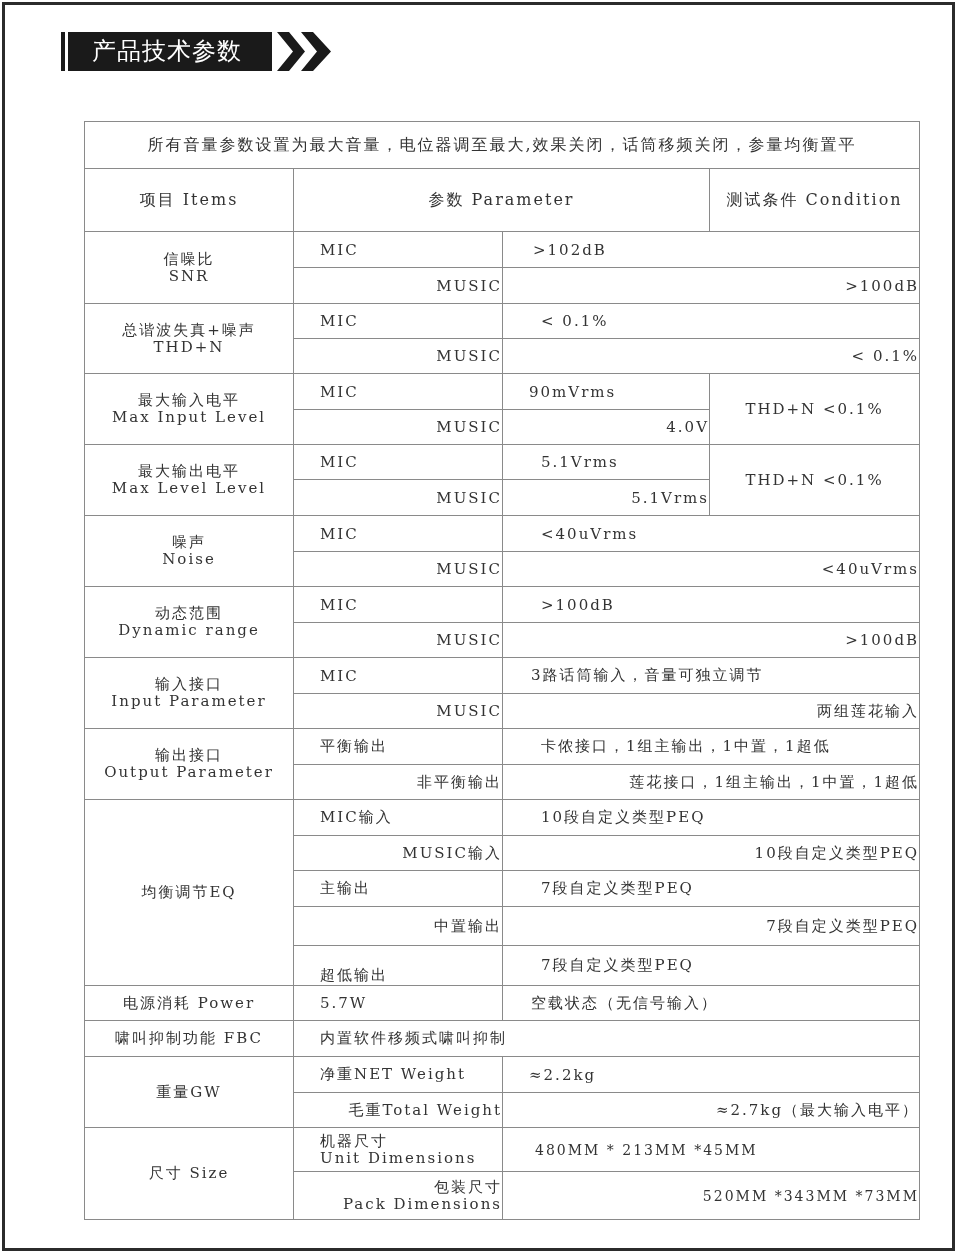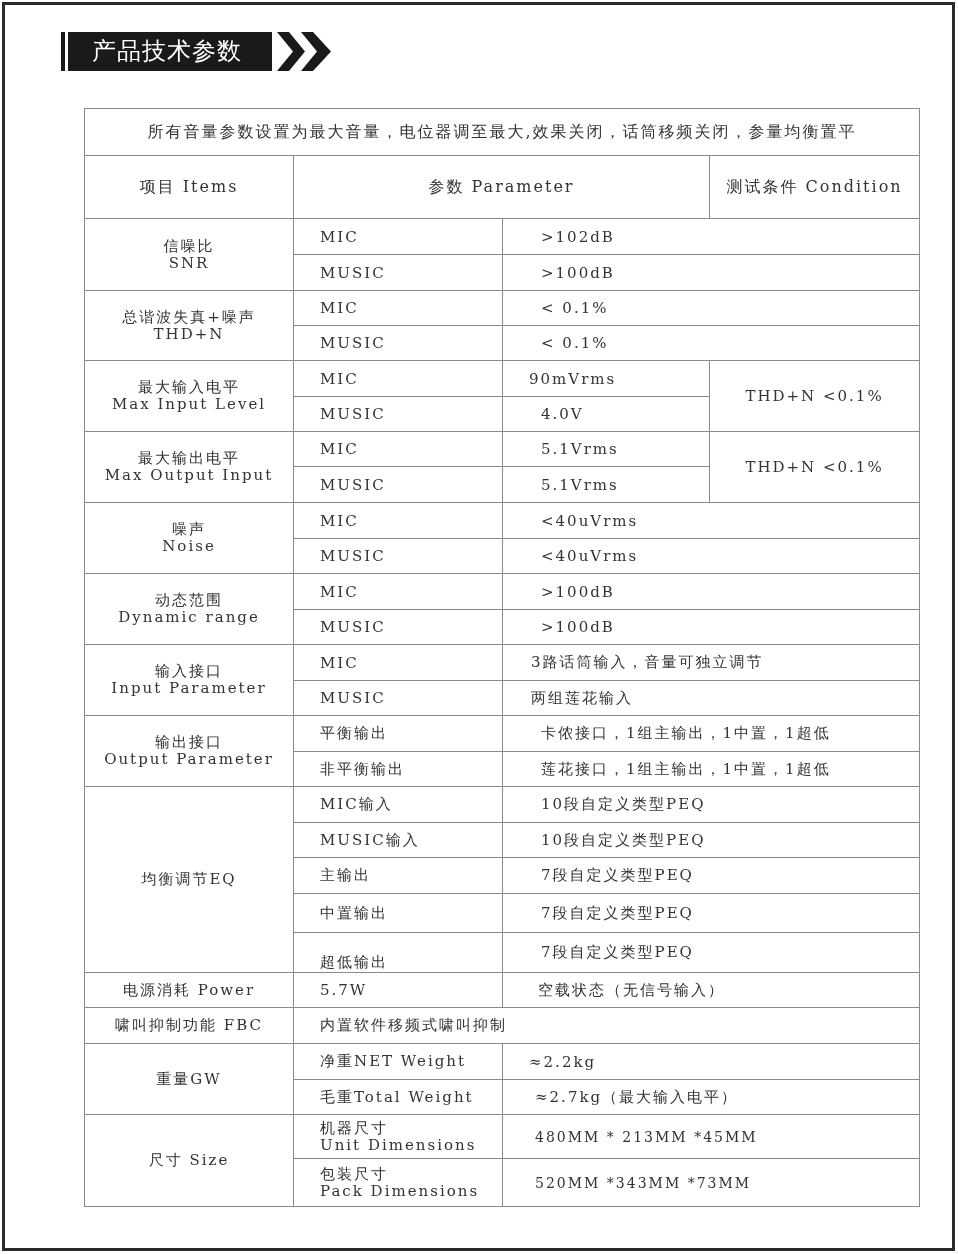--- a/index.html
+++ b/index.html
@@ -16,30 +16,30 @@
   .title-stripe { position: absolute; left: 0; top: 0; width: 4px; height: 39px; background: #1a1a1a; }
   .title-box {
     position: absolute; left: 7px; top: 0; width: 204px; height: 39px; background: #1a1a1a;
     color: #ffffff; font-family: "Liberation Serif", "DejaVu Serif", serif;
     font-size: 24px; line-height: 39px; padding-left: 24px; letter-spacing: 1px;
   }
   .chevrons { position: absolute; left: 216px; top: 0; width: 58px; height: 39px; }
 
   
   .spec-table {
-    position: absolute; left: 84px; top: 108px; width: 835px;
+    position: absolute; left: 84px; top: 121px; width: 835px;
     border-collapse: collapse; table-layout: fixed;
     font-size: 15px; letter-spacing: 2px;
   }
   .spec-table td {
     border: 1.5px solid #8a8a8a; padding: 0 0 0 26px; vertical-align: middle;
     white-space: nowrap; overflow: hidden; color: #333;
   }
   .spec-table td.c { text-align: center; padding: 0; }
-  .spec-table tr.inner-top td.sub { border-top: 1.5px solid #333; }
+  .spec-table tr.inner-top td.sub { border-top: 1.5px solid #333; text-align: right; }
   .note td { text-align: center; padding: 0; font-size: 16px; letter-spacing: 2px; }
   .hdr td { font-size: 16px; }
   .two-line { line-height: 17px; }
   .sm { font-size: 14px; }
   .sub-line { display: block; }
 </style>
 </head>
 <body>
 
 <div class="frame"></div>
@@ -71,21 +71,21 @@
     <td class="c" colspan="2">参数 Parameter</td>
     <td class="c">测试条件 Condition</td>
   </tr>
 
   <tr style="height:36px">
     <td class="c two-line" rowspan="2">
       <span class="sub-line">信噪比</span>
       <span class="sub-line">SNR</span>
     </td>
     <td>MIC</td>
-    <td colspan="2" style="padding-left:38px">&gt;102dB</td>
+    <td colspan="2" style="padding-left:30px">&gt;102dB</td>
   </tr>
   <tr class="inner-top" style="height:36px">
     <td class="sub">MUSIC</td>
     <td class="sub" colspan="2" style="padding-left:38px">&gt;100dB</td>
   </tr>
 
   <tr style="height:35px">
     <td class="c two-line" rowspan="2">
       <span class="sub-line">总谐波失真+噪声</span>
       <span class="sub-line">THD+N</span>
@@ -108,21 +108,21 @@
     <td class="c" rowspan="2">THD+N &lt;0.1%</td>
   </tr>
   <tr class="inner-top" style="height:35px">
     <td class="sub">MUSIC</td>
     <td class="sub" style="padding-left:38px">4.0V</td>
   </tr>
 
   <tr style="height:35px">
     <td class="c two-line" rowspan="2">
       <span class="sub-line">最大输出电平</span>
-      <span class="sub-line">Max Output Input</span>
+      <span class="sub-line">Max Level Level</span>
     </td>
     <td>MIC</td>
     <td style="padding-left:38px">5.1Vrms</td>
     <td class="c" rowspan="2">THD+N &lt;0.1%</td>
   </tr>
   <tr class="inner-top" style="height:36px">
     <td class="sub">MUSIC</td>
     <td class="sub" style="padding-left:38px">5.1Vrms</td>
   </tr>
 
@@ -196,21 +196,21 @@
     <td class="sub" colspan="2" style="padding-left:38px">7段自定义类型PEQ</td>
   </tr>
   <tr style="height:39px">
     <td style="vertical-align:top;padding-top:20px">超低输出</td>
     <td colspan="2" style="padding-left:38px">7段自定义类型PEQ</td>
   </tr>
 
   <tr style="height:35px">
     <td class="c">电源消耗 Power</td>
     <td>5.7W</td>
-    <td colspan="2" style="padding-left:35px">空载状态（无信号输入）</td>
+    <td colspan="2" style="padding-left:28px">空载状态（无信号输入）</td>
   </tr>
 
   <tr style="height:36px">
     <td class="c">啸叫抑制功能 FBC</td>
     <td colspan="3">内置软件移频式啸叫抑制</td>
   </tr>
 
   <tr style="height:36px">
     <td class="c" rowspan="2">重量GW</td>
     <td>净重NET Weight</td>

